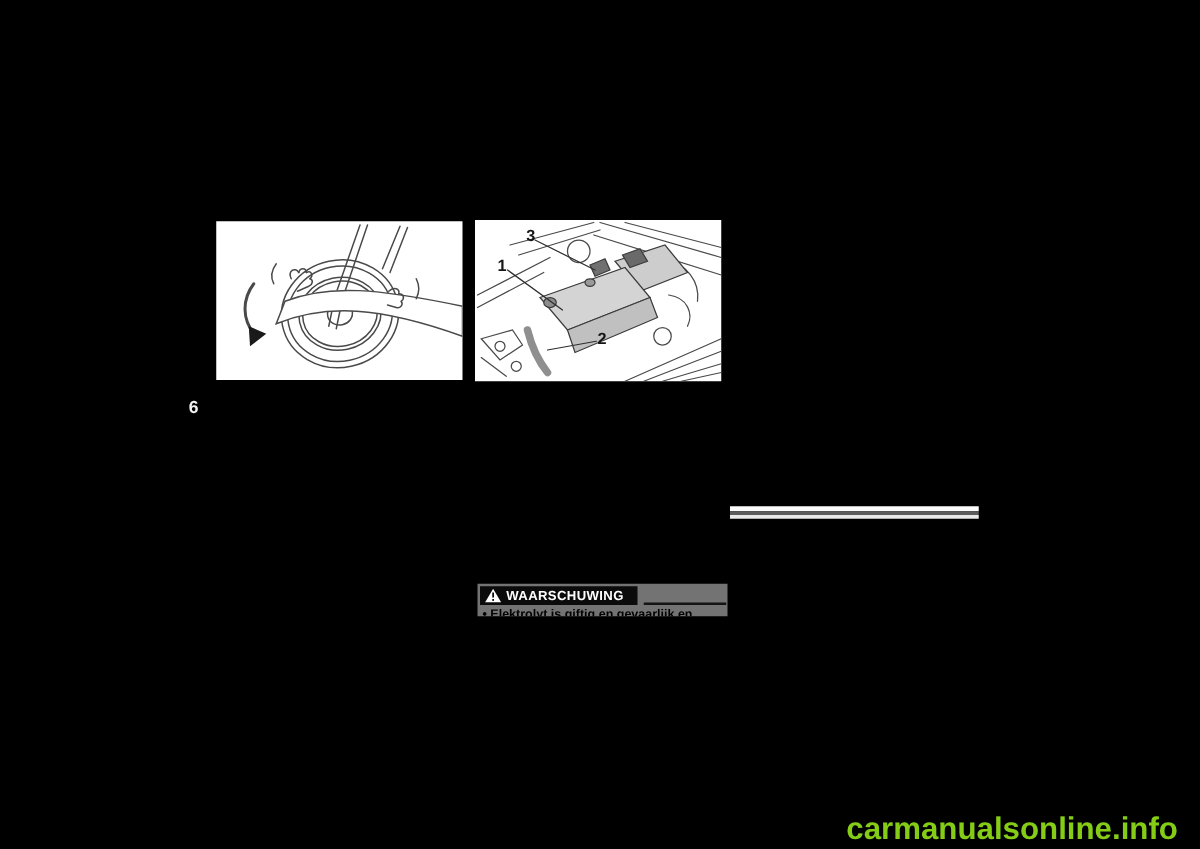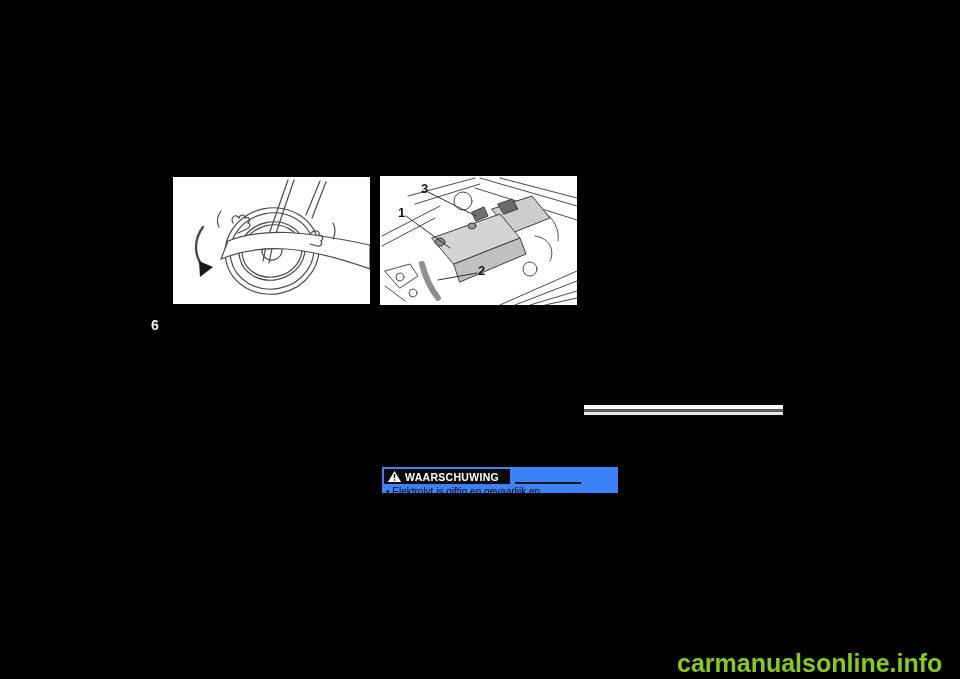--- a/index.html
+++ b/index.html
@@ -21,39 +21,39 @@
     position:absolute; left:144px; top:317px; width:22px; text-align:center;
     color:#f2f2f2; font-size:14px; font-weight:bold;
   }
 
   .separator { position:absolute; left:584px; top:405px; width:199px; }
   .separator .bar-w1 { height:4px; background:#fbfbfb; }
   .separator .bar-g  { height:3px; background:#5c5c5c; }
   .separator .bar-w2 { height:3px; background:#e9e9e9; }
 
   .warning-box {
-    position:absolute; left:382px; top:467px; width:236px; height:26px;
-    background:#3b82f6; overflow:hidden;
+    position:absolute; left:382px; top:467px; width:200px; height:26px;
+    background:#737373; overflow:hidden;
   }
   .warning-header {
     position:absolute; left:2px; top:2px; width:126px; height:15px;
     background:#0b0b0b; color:#ffffff; display:flex; align-items:center;
     padding-left:4px; box-sizing:border-box;
   }
   .warning-header svg { display:block; margin-right:4px; }
   .warning-title {
     font-size:10.5px; font-weight:bold; letter-spacing:0.3px; line-height:10px;
     white-space:nowrap;
   }
   .warning-rule {
     position:absolute; left:133px; top:15px; width:66px; height:2px;
     background:#141414;
   }
   .warning-clipped {
-    position:absolute; left:4px; top:20px; font-size:10px; font-weight:normal;
+    position:absolute; left:4px; top:20px; font-size:10px; font-weight:bold;
     color:#000; white-space:nowrap; line-height:10px;
   }
 
   .watermark {
     position:absolute; left:677px; top:649px;
     font-size:25px; font-weight:bold; letter-spacing:0px; color:#84cc16;
   }
 </style>
 </head>
 <body>

